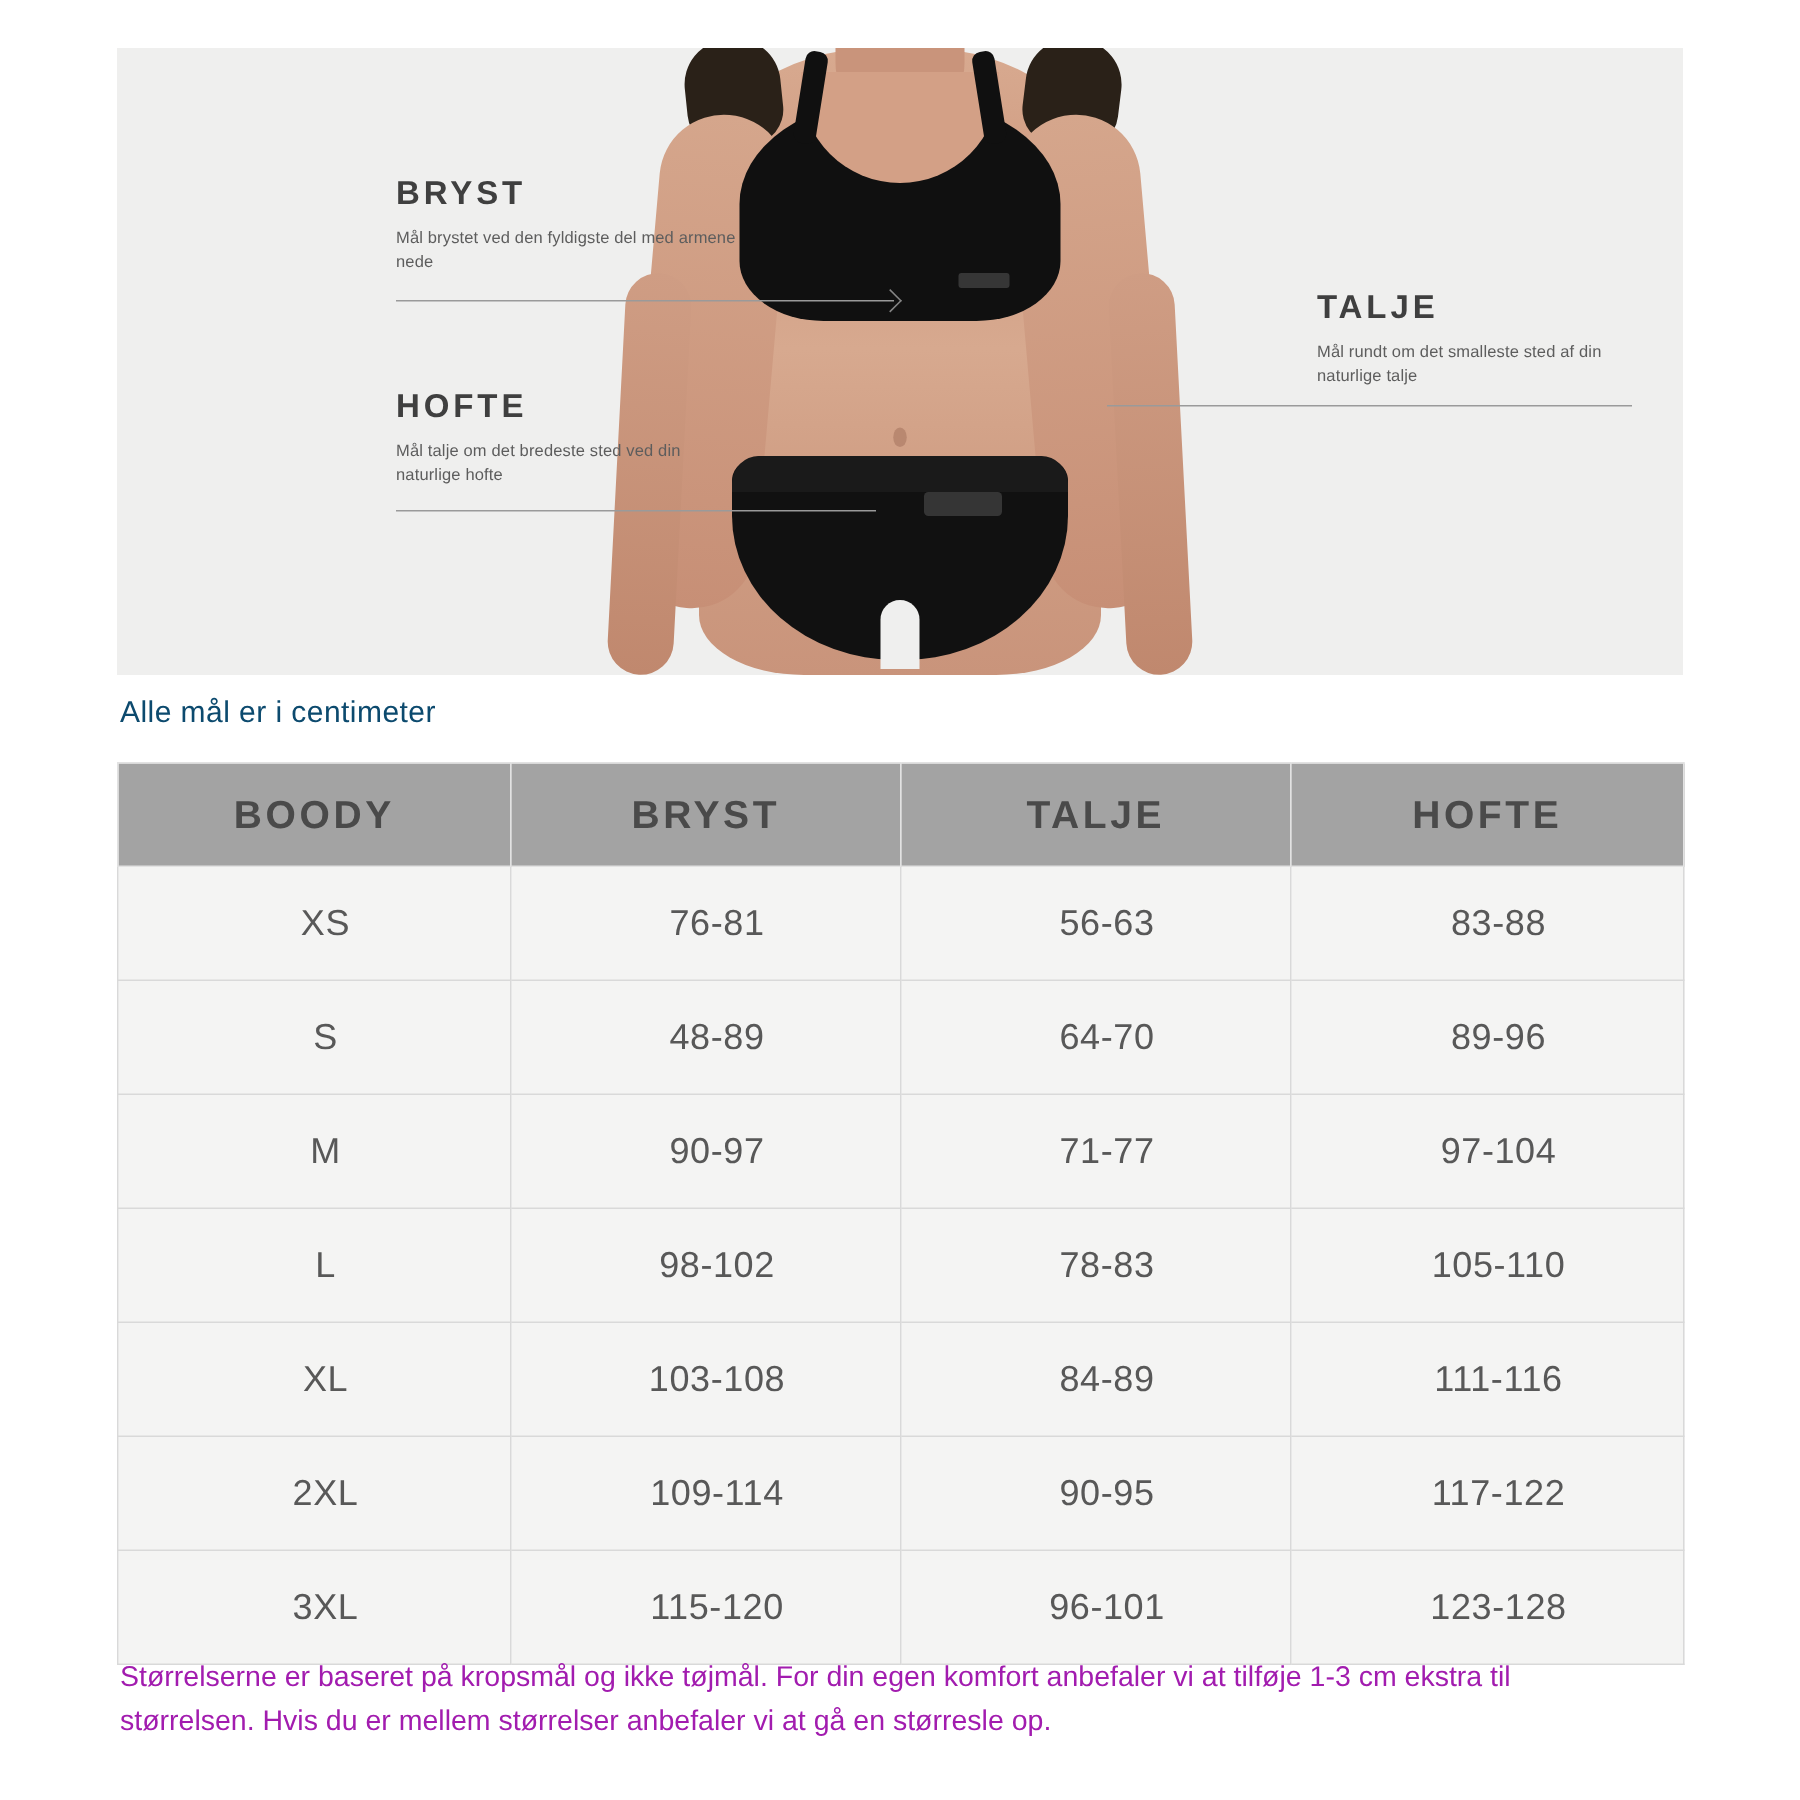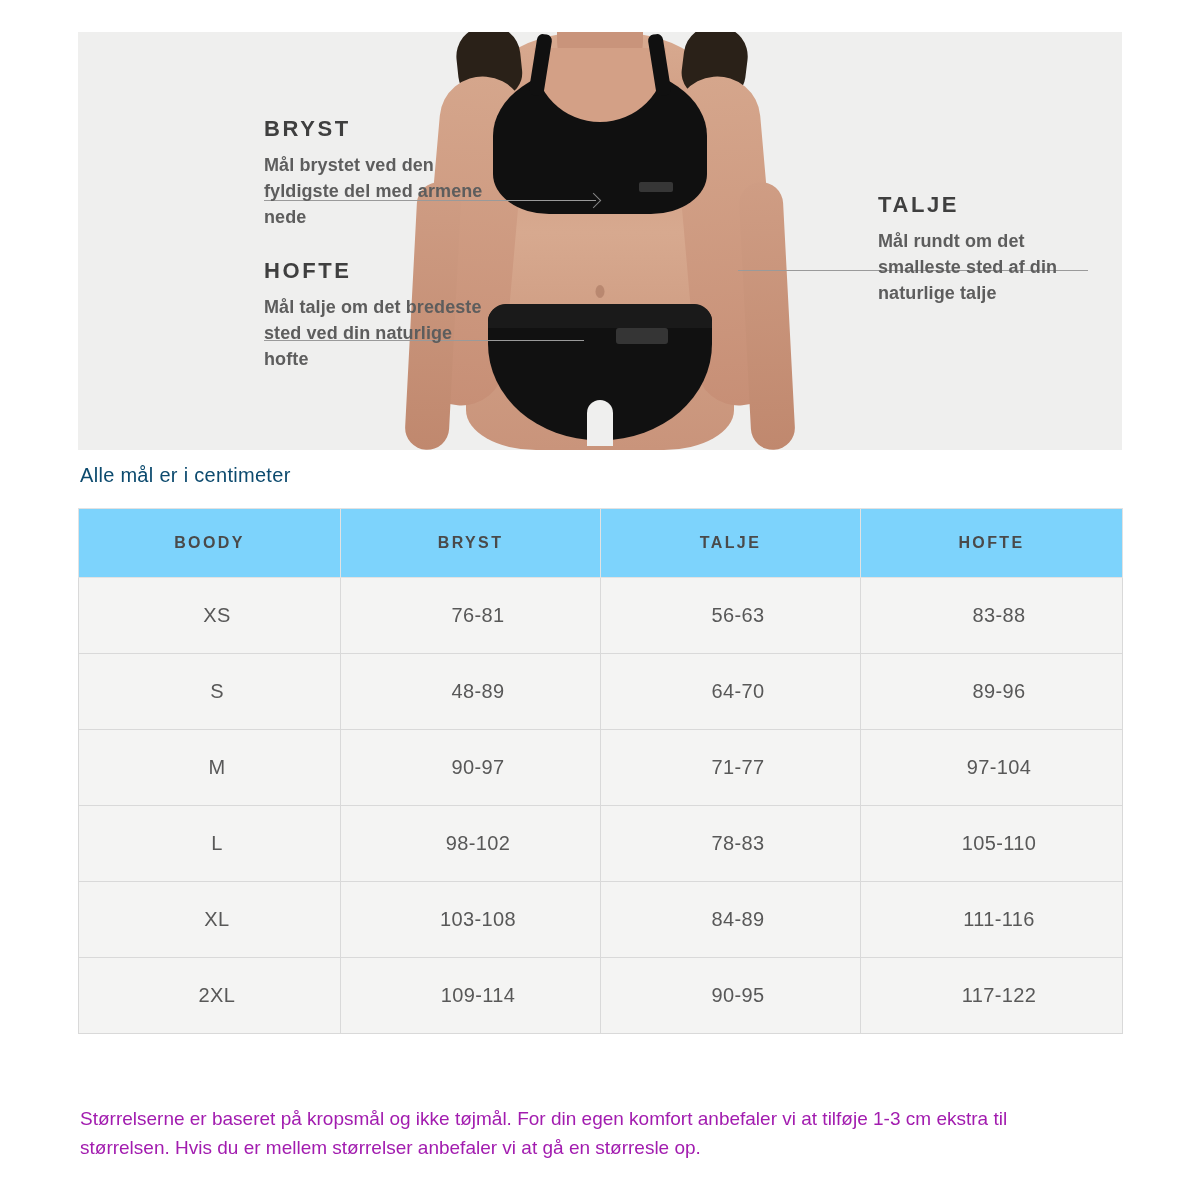--- a/index.html
+++ b/index.html
@@ -191,25 +191,24 @@
   }
   .callout h3 {
     margin: 0 0 10px 0;
     font-size: 22px;
     letter-spacing: 2.6px;
     font-weight: 700;
     color: #3f3f3f;
   }
   .callout p {
     margin: 0;
-    font-size: 18px;
+    font-size: 11px;
     line-height: 1.45;
     color: #5d5d5d;
     letter-spacing: .1px;
-    font-weight: bold;
   }
   .callout.right {
     text-align: left;
   }
   .c-bryst { left: 186px; top: 84px; width: 230px; }
   .c-hofte { left: 186px; top: 226px; width: 230px; }
   .c-talje { left: 800px; top: 160px; width: 230px; }
 
   .leader {
     position: absolute;
@@ -253,32 +252,32 @@
     width: 1044px;
     table-layout: fixed;
   }
   table.size-table th,
   table.size-table td {
     border: 1px solid #d9d9d9;
     text-align: center;
     color: #585858;
   }
   table.size-table thead th {
-    background: #7dd3fc;
+    background: #a3a3a3;
     height: 66px;
-    font-size: 16px;
+    font-size: 26px;
     font-weight: 700;
     letter-spacing: 2.4px;
     color: #4a4a4a;
     border-color: #e2e2e2;
   }
   table.size-table tbody td {
     background: #f4f4f3;
     height: 73px;
-    font-size: 20px;
+    font-size: 24px;
     font-weight: 400;
     letter-spacing: .4px;
     padding-left: 16px;
   }
   table.size-table col.c1 { width: 262px; }
   table.size-table col.c2 { width: 260px; }
   table.size-table col.c3 { width: 260px; }
   table.size-table col.c4 { width: 262px; }
 
   
@@ -391,19 +390,25 @@
           <td>103-108</td>
           <td>84-89</td>
           <td>111-116</td>
         </tr>
         <tr>
           <td>2XL</td>
           <td>109-114</td>
           <td>90-95</td>
           <td>117-122</td>
         </tr>
+        <tr>
+          <td>3XL</td>
+          <td>115-120</td>
+          <td>96-101</td>
+          <td>123-128</td>
+        </tr>
       </tbody>
     </table>
   </div>
 
   <div class="footnote">Størrelserne er baseret på kropsmål og ikke tøjmål. For din egen komfort anbefaler vi at tilføje 1-3 cm ekstra til størrelsen. Hvis du er mellem størrelser anbefaler vi at gå en størresle op.</div>
 
 </div>
 
 </body></html>

